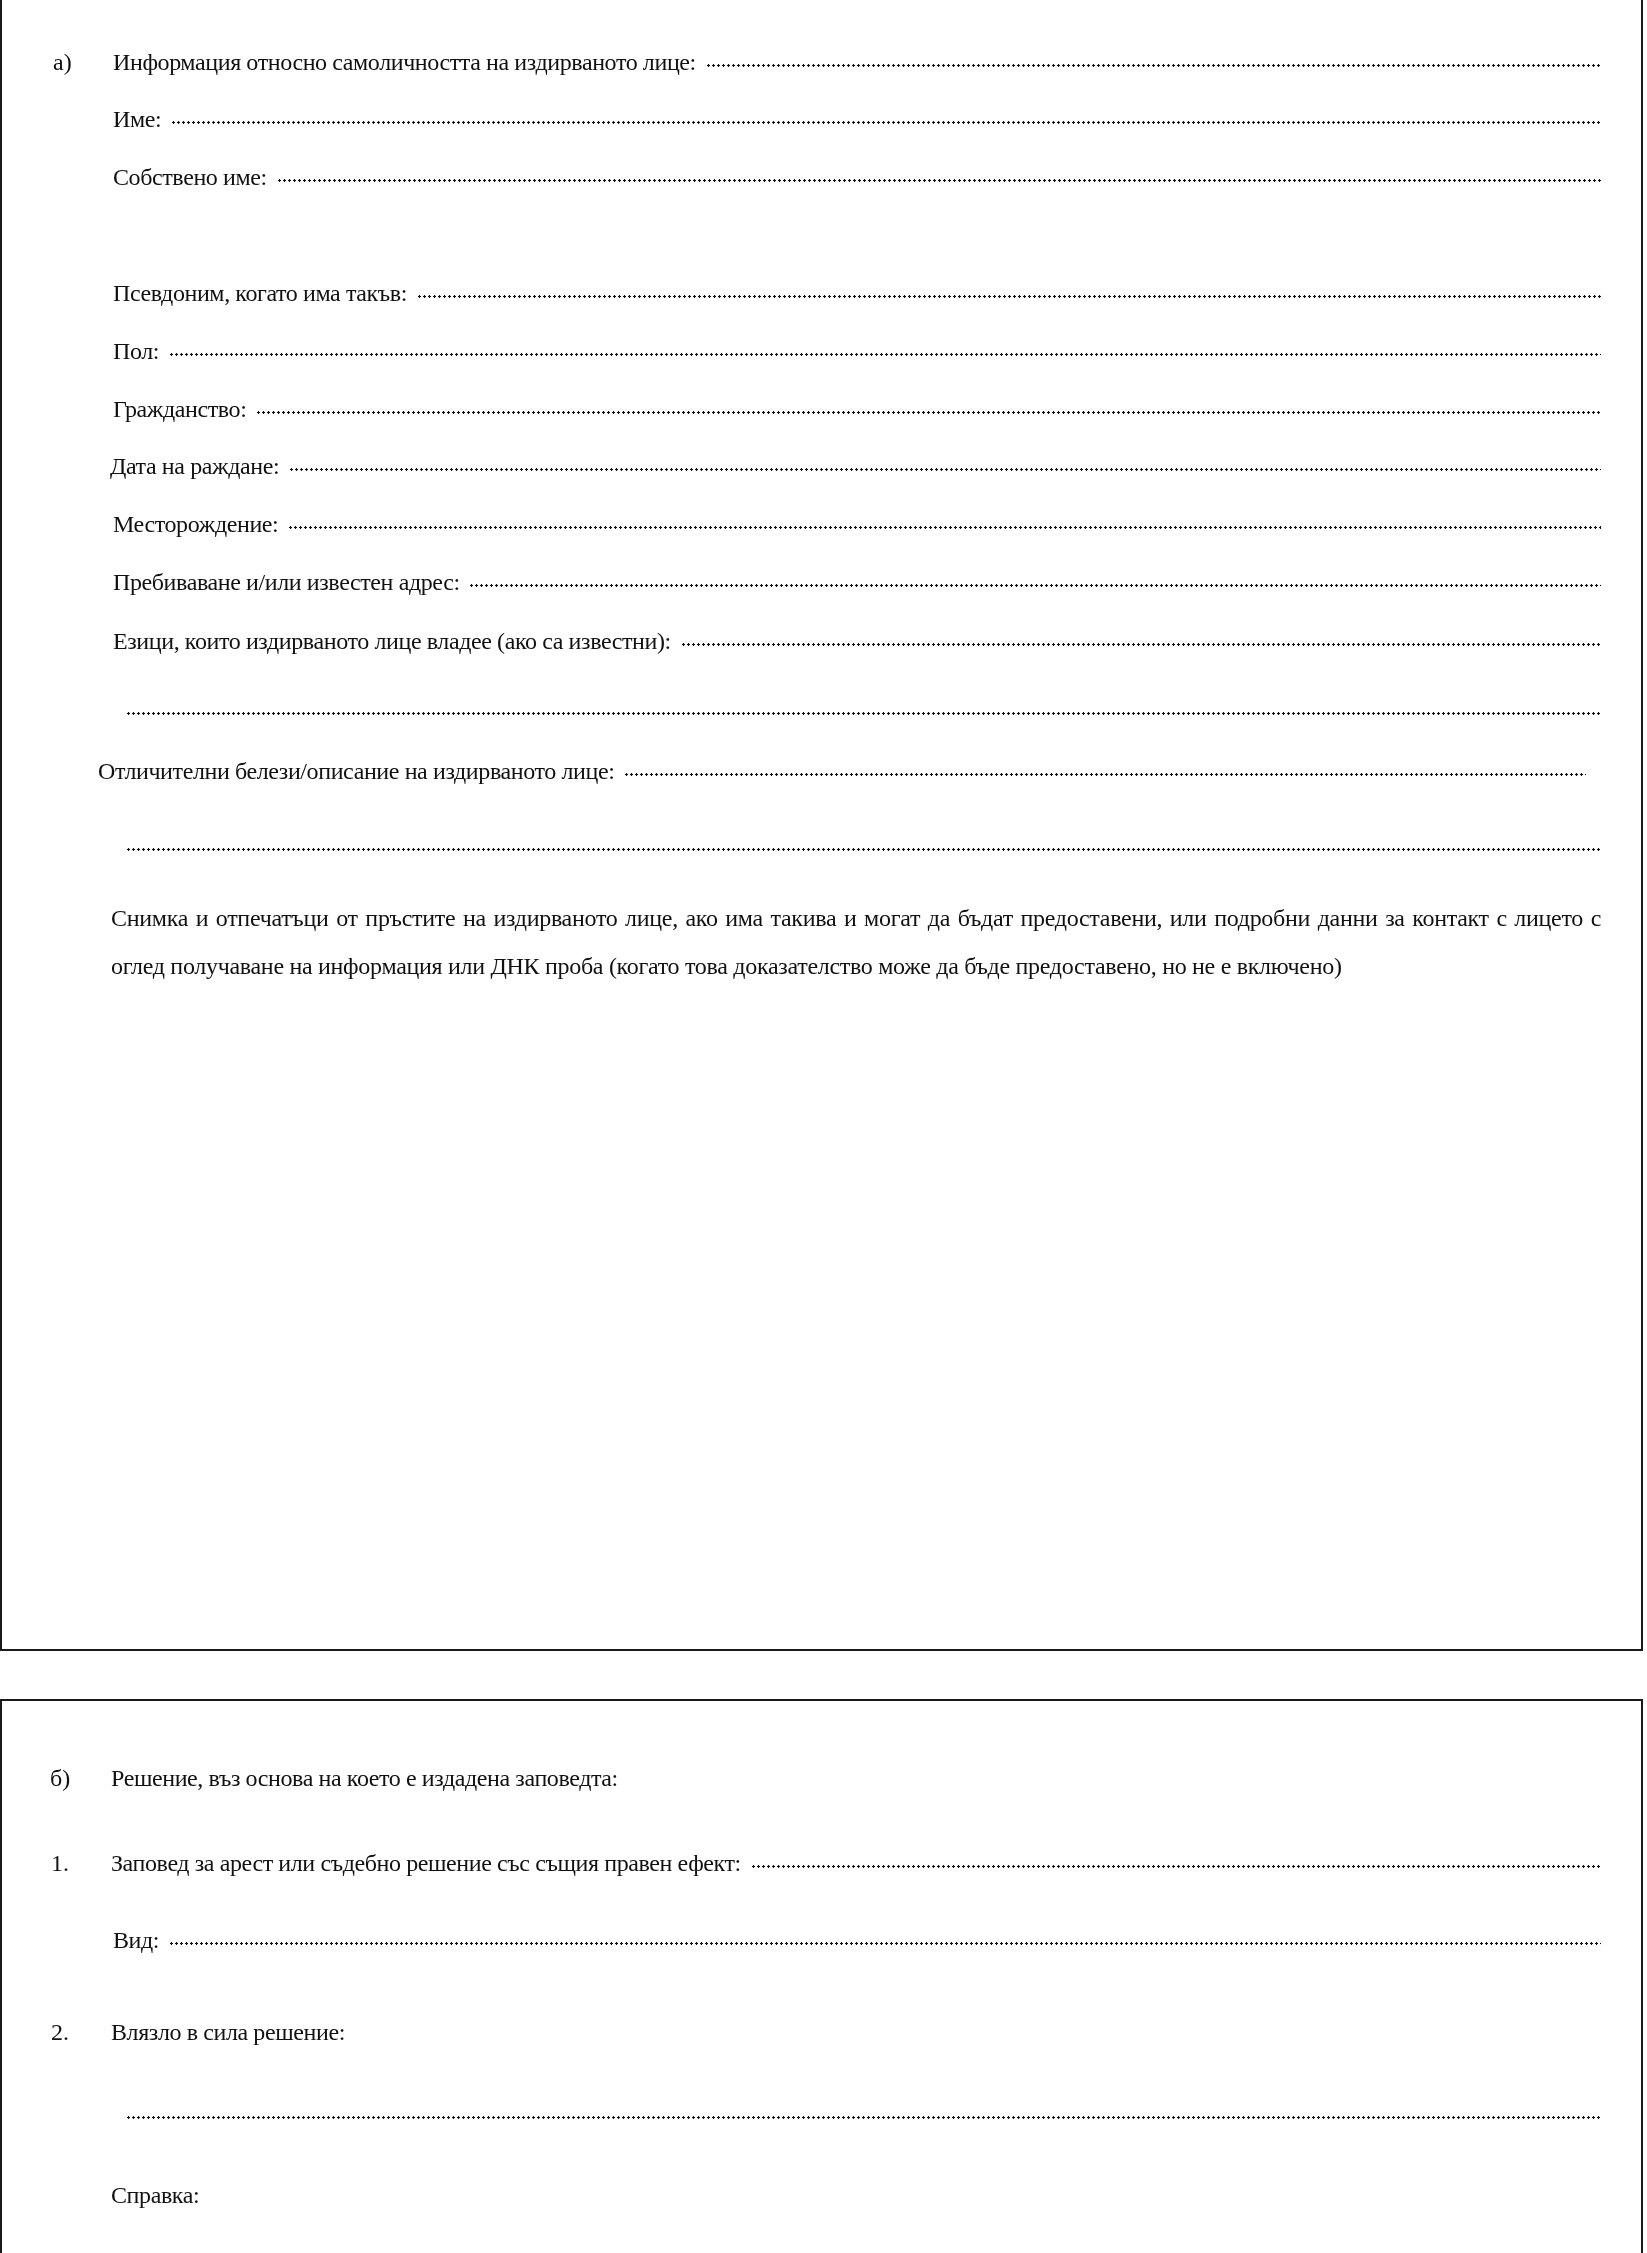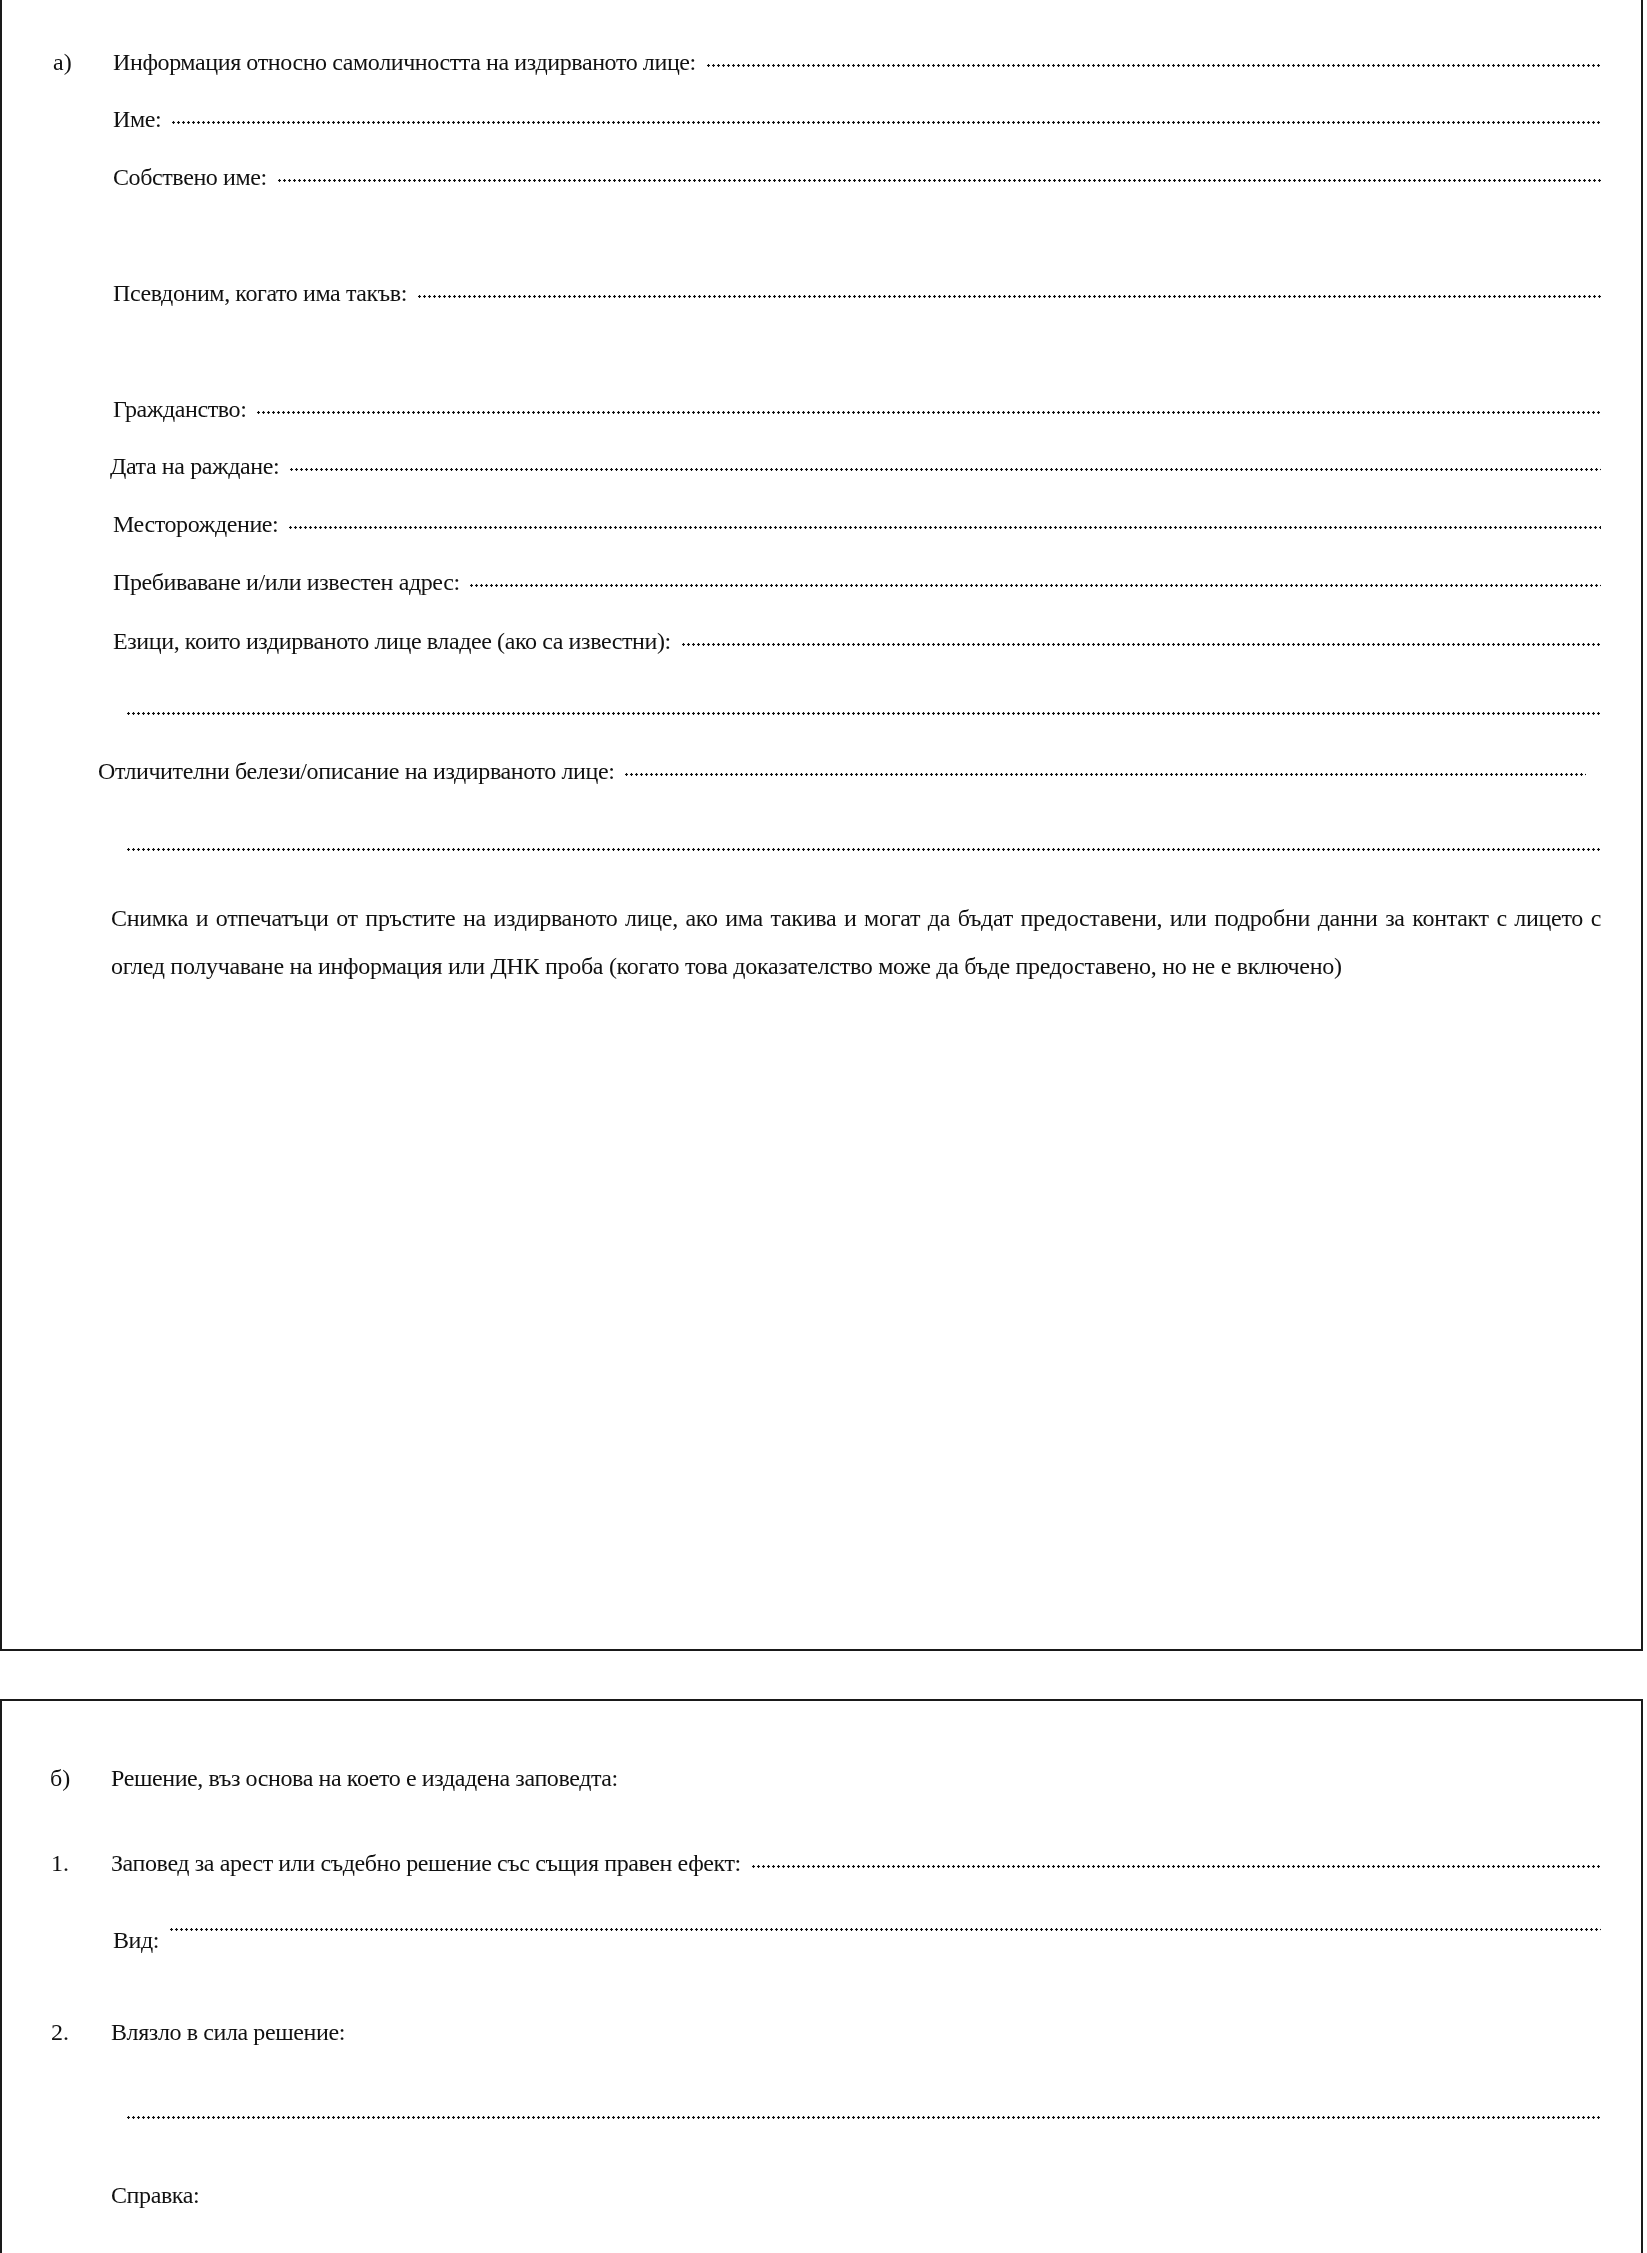--- a/index.html
+++ b/index.html
@@ -101,20 +101,24 @@
     <span class="label">Собствено име:</span>
     <span class="dots"></span>
   </div>
 
 
   <div class="row" style="left:111px; top:281px; width:1488px;">
     <span class="label">Псевдоним, когато има такъв:</span>
     <span class="dots"></span>
   </div>
 
+  <div class="row" style="left:111px; top:339px; width:1488px;">
+    <span class="label">Пол:</span>
+    <span class="dots"></span>
+  </div>
 
   <div class="row" style="left:111px; top:397px; width:1488px;">
     <span class="label">Гражданство:</span>
     <span class="dots"></span>
   </div>
 
   <div class="row" style="left:108px; top:454px; width:1491px;">
     <span class="label">Дата на раждане:</span>
     <span class="dots"></span>
   </div>
@@ -150,21 +154,21 @@
   <div class="row" style="left:109px; top:63px;">
     <span class="label">Решение, въз основа на което е издадена заповедта:</span>
   </div>
 
   <span class="marker" style="left:49px; top:148px;">1.</span>
   <div class="row" style="left:109px; top:148px; width:1490px;">
     <span class="label">Заповед за арест или съдебно решение със същия правен ефект:</span>
     <span class="dots"></span>
   </div>
 
-  <div class="row" style="left:111px; top:225px; width:1488px;align-items:flex-end;">
+  <div class="row" style="left:111px; top:225px; width:1488px;">
     <span class="label">Вид:</span>
     <span class="dots"></span>
   </div>
 
   <span class="marker" style="left:49px; top:317px;">2.</span>
   <div class="row" style="left:109px; top:317px; width:1490px;flex-direction:column;">
     <span class="label">Влязло в сила решение:</span>
     <span class="dots"></span>
   </div>
   <div class="full-dots" style="left:124px; top:414px; width:1475px;"></div>

